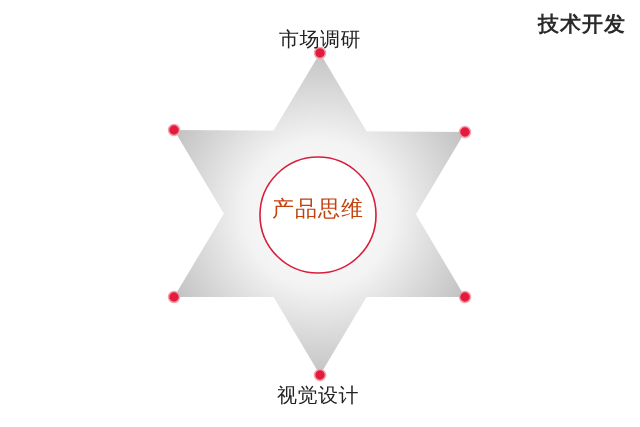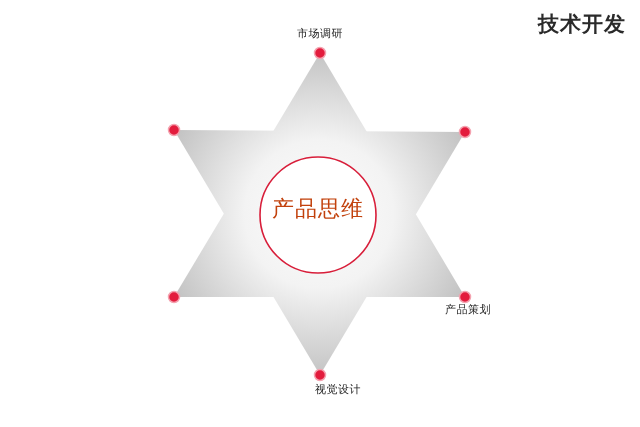--- a/index.html
+++ b/index.html
@@ -1,20 +1,20 @@
 <!DOCTYPE html>
 <html><head>
 <meta charset="utf-8">
 <style>
   html, body { margin:0; padding:0; background:#ffffff; }
   body { width:640px; height:427px; position:relative; overflow:hidden;
          font-family:"DejaVu Sans", "Liberation Sans", sans-serif; color:#222; }
   .stage { position:absolute; left:0; top:0; width:640px; height:427px; }
   svg.star { position:absolute; left:0; top:0; }
-  .label { position:absolute; font-size:11px; color:#222; white-space:nowrap;
+  .label { position:absolute; font-size:20px; color:#222; white-space:nowrap;
            transform:translateX(-50%); letter-spacing:0.5px; }
   .center-label { position:absolute; left:318px; top:209px; transform:translate(-50%,-50%);
                   font-size:22px; color:#c2410c; white-space:nowrap; letter-spacing:1px; }
   .logo { position:absolute; right:14px; top:10px; font-size:21px; font-weight:bold;
           color:#2a2a2a; letter-spacing:1px; }
 </style>
 </head>
 <body>
 
 <div class="stage">
@@ -35,17 +35,16 @@
       <circle cx="465" cy="297" r="5.5" fill="#e31c3d" stroke="#f4a3b0" stroke-width="1.5"></circle>
       <circle cx="320" cy="375" r="5.5" fill="#e31c3d" stroke="#f4a3b0" stroke-width="1.5"></circle>
       <circle cx="174" cy="297" r="5.5" fill="#e31c3d" stroke="#f4a3b0" stroke-width="1.5"></circle>
       <circle cx="174" cy="130" r="5.5" fill="#e31c3d" stroke="#f4a3b0" stroke-width="1.5"></circle>
     </g>
   </svg>
 
   <div class="center-label">产品思维</div>
 
   <div class="label" style="left:320px; top:26px;">市场调研</div>
-  <div class="label" style="left:468px; top:302px;">产品策划</div>
-  <div class="label" style="left:318px; top:382px;margin-left:20px;">视觉设计</div>
+  <div class="label" style="left:318px; top:382px;">视觉设计</div>
 
   <div class="logo">技术开发</div>
 </div>
 
 </body></html>

